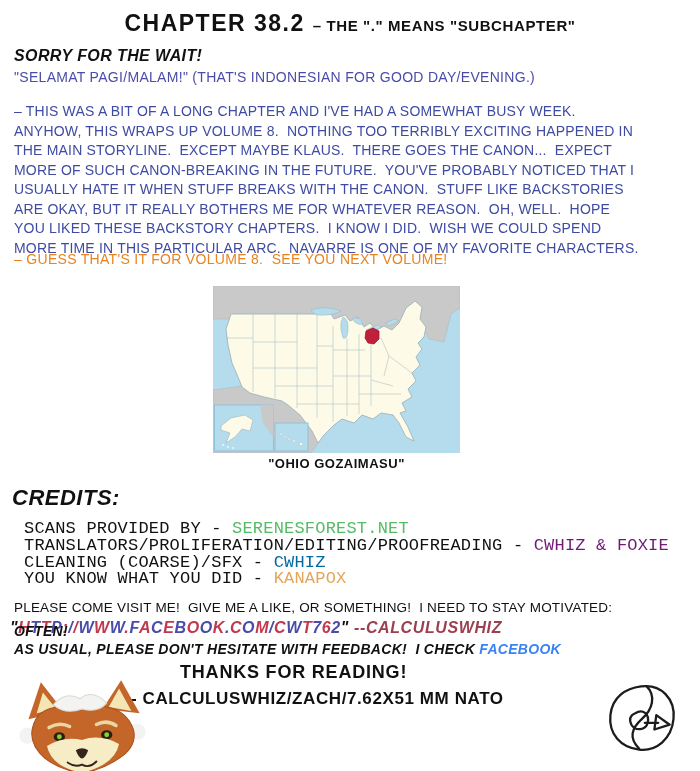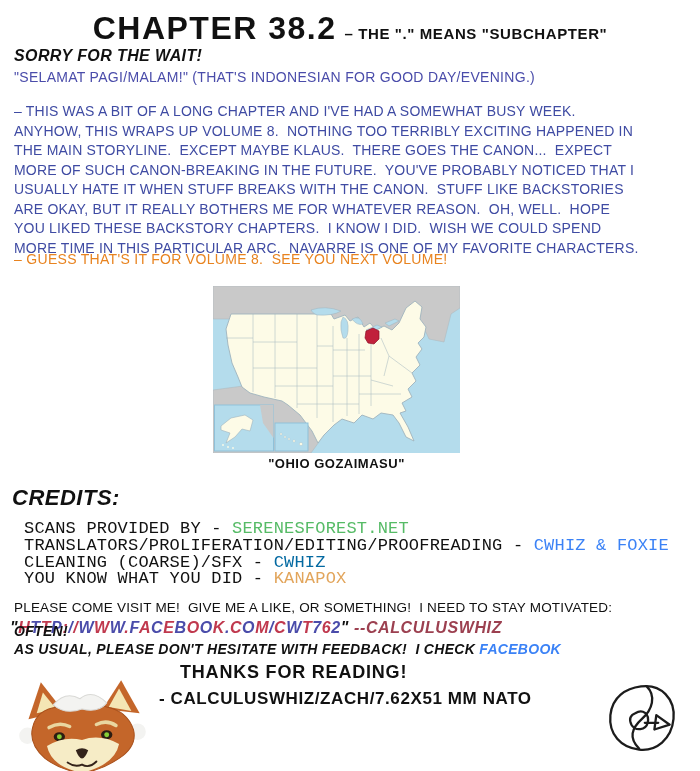--- a/index.html
+++ b/index.html
@@ -6,42 +6,42 @@
   html,body { background:#ffffff; }
   .page {
     position:relative; width:700px; height:771px; margin:0 auto;
     background:#ffffff; overflow:hidden;
     font-family:"Liberation Sans", sans-serif; color:#111;
   }
   .abs { position:absolute; }
   .pre { white-space:pre-wrap; }
 
   .title-row { top:10px; left:0; width:700px; text-align:center; white-space:nowrap; }
-  .title-main { font-size:32px; font-weight:bold; letter-spacing:1.5px;text-align:right; }
+  .title-main { font-size:23px; font-weight:bold; letter-spacing:1.5px;text-align:right; }
   .title-sub  { font-size:15px; font-weight:bold; letter-spacing:.6px; margin-left:8px; }
 
   .sorry    { left:14px; top:47px;  font-size:16px; font-weight:bold; font-style:italic; letter-spacing:.4px; }
   .greeting { left:14px; top:69px;  font-size:14px; letter-spacing:.3px; }
   .paragraph{ left:14px; top:102px; font-size:14px; line-height:19.5px; letter-spacing:.2px; }
   .signoff  { left:14px; top:251px; font-size:14px; letter-spacing:.3px; }
 
   .map-wrap  { left:213px; top:286px; width:247px; height:167px; }
   .map-wrap svg { display:block; width:247px; height:167px; }
   .map-caption { left:213px; top:456px; width:247px; text-align:center; font-size:13px; font-weight:bold; letter-spacing:.5px; }
 
   .credits-heading { left:12px; top:485px; font-size:22px; font-weight:bold; font-style:italic; letter-spacing:.5px; }
   .credits-list { left:24px; top:521px; font-size:17px; line-height:16.8px; letter-spacing:.2px;font-family:Liberation Mono, monospace; }
   .credit-row span { white-space:pre; }
 
   .visit   { left:14px; top:600px; font-size:13.5px; letter-spacing:.2px; }
   .url-line{ left:10px; top:619px; font-size:16px; font-weight:bold; font-style:italic; letter-spacing:.6px; }
   .feedback{ left:14px; top:641px; font-size:14px; font-weight:bold; font-style:italic; letter-spacing:.3px; }
   .often   { left:14px; top:623px; font-size:14px; font-weight:bold; font-style:italic; letter-spacing:.3px; }
   .thanks  { left:180px; top:662px; font-size:18px; font-weight:bold; letter-spacing:.8px; }
-  .sig-line{ left:159px; top:689px; font-size:17px; font-weight:bold; letter-spacing:.6px; }
+  .sig-line{ left:131px; top:689px; font-size:17px; font-weight:bold; letter-spacing:.6px; }
 
   .fox    { left:12px;  top:678px; width:140px; height:96px; }
   .doodle { left:597px; top:680px; width:88px;  height:76px; }
 </style>
 </head>
 <body>
 
 <div class="page">
 
   <div class="abs title-row">
@@ -114,21 +114,21 @@
         <circle cx="81" cy="155" r="1.2" fill="#fdfbe7" stroke="#9fb3bd" stroke-width="0.3"></circle>
         <circle cx="88" cy="158" r="1.6" fill="#fdfbe7" stroke="#9fb3bd" stroke-width="0.3"></circle>
       </g>
     </svg>
   </div>
   <div class="abs map-caption pre">"OHIO GOZAIMASU"</div>
 
   <div class="abs credits-heading pre">CREDITS:</div>
   <div class="abs credits-list">
     <div class="credit-row"><span>SCANS PROVIDED BY - </span><span style="color: rgb(86, 187, 102);">SERENESFOREST.NET</span></div>
-    <div class="credit-row"><span>TRANSLATORS/PROLIFERATION/EDITING/PROOFREADING - </span><span style="color: #3b82f6;">CWHIZ &amp; FOXIE</span></div>
+    <div class="credit-row"><span>TRANSLATORS/PROLIFERATION/EDITING/PROOFREADING - </span><span style="color: #701a75;">CWHIZ &amp; FOXIE</span></div>
     <div class="credit-row"><span>CLEANING (COARSE)/SFX - </span><span style="color: #0369a1;">CWHIZ</span></div>
     <div class="credit-row"><span>YOU KNOW WHAT YOU DID - </span><span style="color: rgb(226, 165, 91);">KANAPOX</span></div>
   </div>
 
   <div class="abs visit pre">PLEASE COME VISIT ME!  GIVE ME A LIKE, OR SOMETHING!  I NEED TO STAY MOTIVATED:</div>
 
   <div class="abs url-line">
     <span>"</span><span><span style="color: rgb(192, 57, 78);">H</span><span style="color: rgb(74, 76, 170);">T</span><span style="color: rgb(192, 57, 78);">T</span><span style="color: rgb(74, 76, 170);">P</span><span style="color: rgb(192, 57, 78);">:</span><span style="color: rgb(74, 76, 170);">/</span><span style="color: rgb(192, 57, 78);">/</span><span style="color: rgb(74, 76, 170);">W</span><span style="color: rgb(192, 57, 78);">W</span><span style="color: rgb(74, 76, 170);">W</span><span style="color: rgb(192, 57, 78);">.</span><span style="color: rgb(74, 76, 170);">F</span><span style="color: rgb(192, 57, 78);">A</span><span style="color: rgb(74, 76, 170);">C</span><span style="color: rgb(192, 57, 78);">E</span><span style="color: rgb(74, 76, 170);">B</span><span style="color: rgb(192, 57, 78);">O</span><span style="color: rgb(74, 76, 170);">O</span><span style="color: rgb(192, 57, 78);">K</span><span style="color: rgb(74, 76, 170);">.</span><span style="color: rgb(192, 57, 78);">C</span><span style="color: rgb(74, 76, 170);">O</span><span style="color: rgb(192, 57, 78);">M</span><span style="color: rgb(74, 76, 170);">/</span><span style="color: rgb(192, 57, 78);">C</span><span style="color: rgb(74, 76, 170);">W</span><span style="color: rgb(192, 57, 78);">T</span><span style="color: rgb(74, 76, 170);">7</span><span style="color: rgb(192, 57, 78);">6</span><span style="color: rgb(74, 76, 170);">2</span></span><span class="pre">" </span><span style="color: rgb(156, 64, 80);">--CALCULUSWHIZ</span>
   </div>
 

